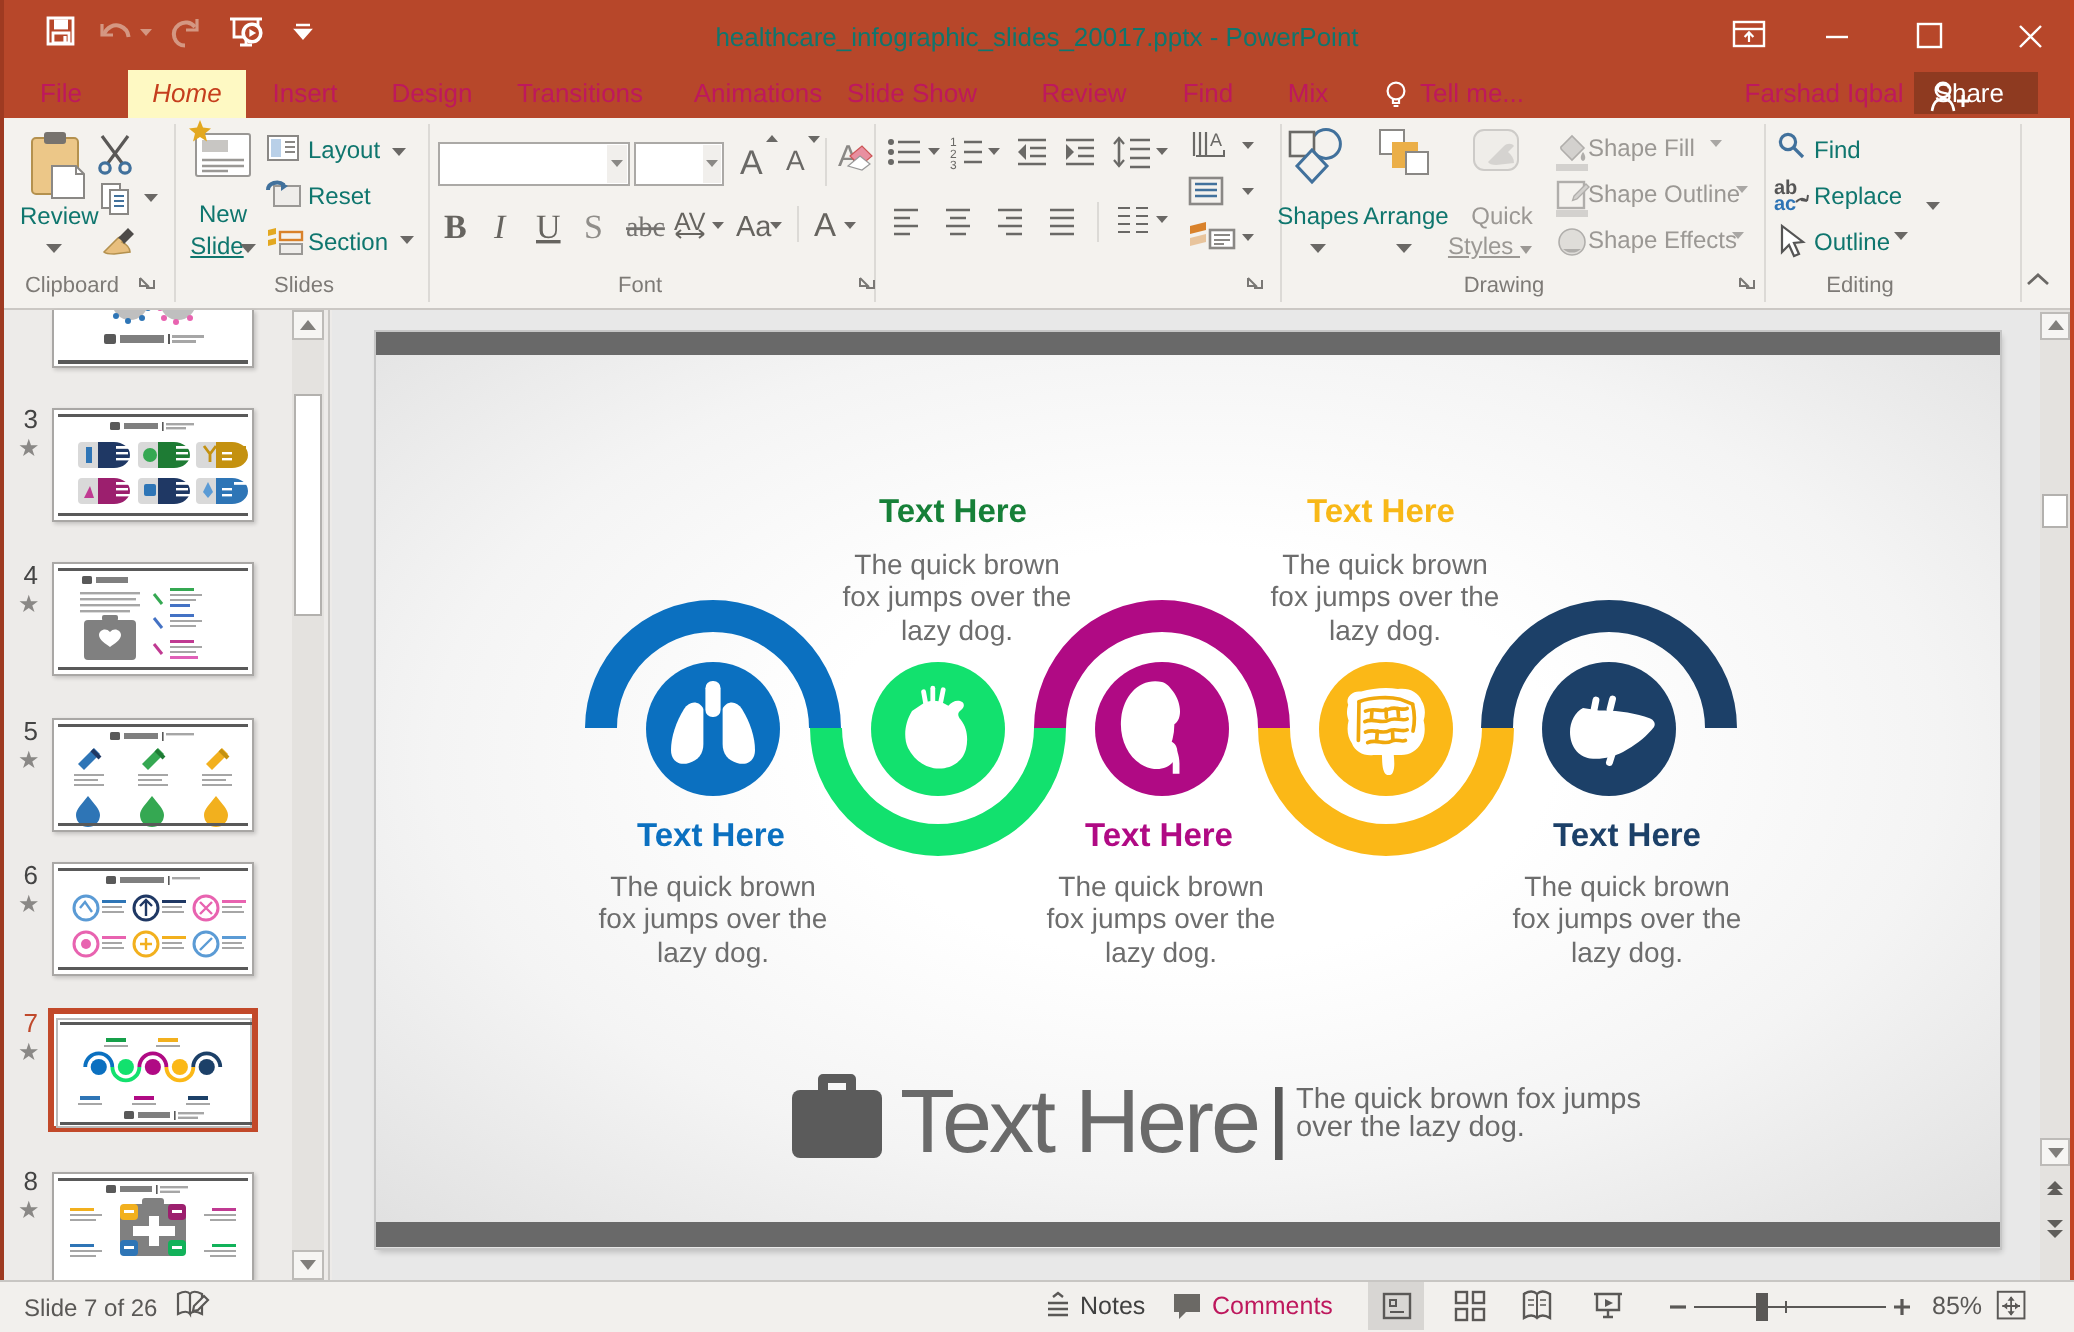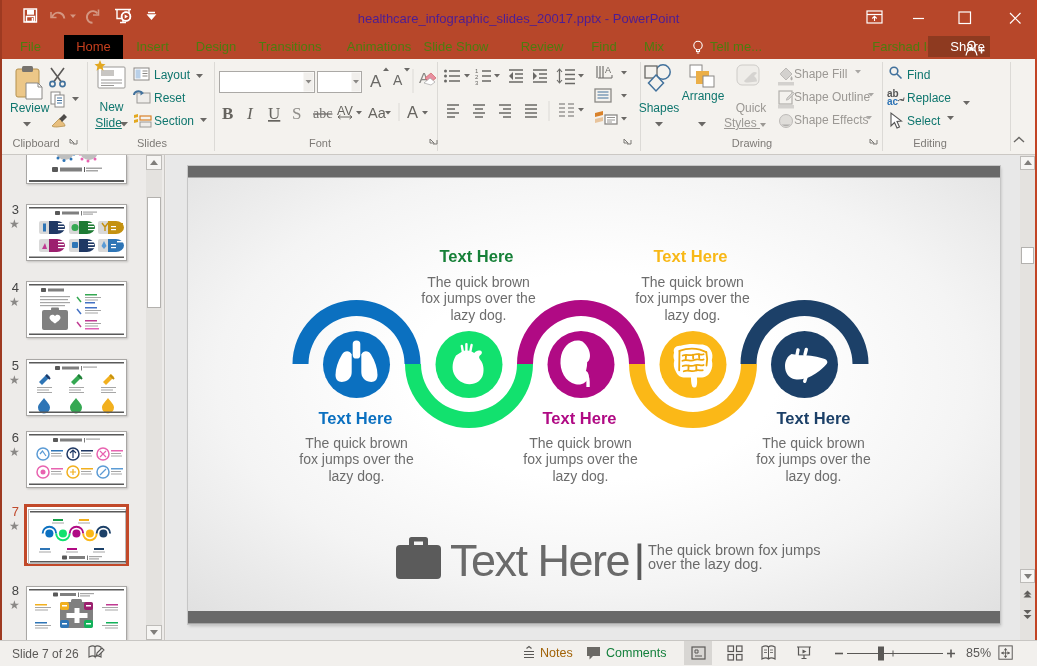--- a/index.html
+++ b/index.html
@@ -5,23 +5,23 @@
   * { margin:0; padding:0; box-sizing:border-box; }
   html,body { width:1037px; height:666px; overflow:hidden; }
   body { font-family:"Liberation Sans", sans-serif; position:relative; background:#E8E8E8; }
   .abs { position:absolute; }
   
   #titlebar { left:0; top:0; width:1037px; height:35px; background:#B7472A; }
   #tabrow   { left:0; top:35px; width:1037px; height:24px; background:#B7472A; }
   #ribbon   { left:0; top:59px; width:1037px; height:96px; background:#F4F2EE; border-bottom:1px solid #CBC8C4; }
   #statusbar{ left:0; top:640px; width:1037px; height:26px; background:#F2F0ED; border-top:1px solid #C8C6C3; }
   .winborder { background:#9E3A21; }
-  .ttxt { color:#4c1d95; font-size:13px; }
-  .tab { position:absolute; top:35px; height:24px; line-height:24px; color:#4d7c0f; font-size:13px; text-align:center; }
-  .tab.active { background:#000000; color:#C53E1D; }
+  .ttxt { color:#0f766e; font-size:13px; }
+  .tab { position:absolute; top:35px; height:24px; line-height:24px; color:#be185d; font-size:13px; text-align:center; }
+  .tab.active { background:#fef9c3; color:#C53E1D;font-style:italic; }
   
   .rlabel { position:absolute; top:137px; font-size:11px; color:#7D7A76; text-align:center; }
   .rsep { position:absolute; top:62px; height:89px; width:1px; background:#DCDAD6; }
   .rtxt { position:absolute; font-size:12px; color:#0f766e; }
   .rtxt.dis { color:#9B9894; }
   .arrow-down { display:inline-block; width:0; height:0; border-left:3px solid transparent; border-right:3px solid transparent; border-top:4px solid #6A6865; }
   
   #panel { left:2px; top:155px; width:164px; height:485px; background:#EDEBE9; }
   .thumb { position:absolute; left:26px; width:101px; background:#fff; border:1px solid #A9A7A5; box-shadow:1px 1px 2px rgba(0,0,0,0.18); }
   .tnum { position:absolute; font-size:13px; color:#444; text-align:right; width:18px; }
@@ -108,21 +108,21 @@
 <div class="tab" style="left:580px;width:48px;">Find</div>
 <div class="tab" style="left:636px;width:36px;">Mix</div>
 <div class="tab" style="left:688px;width:94px;text-align:left;padding-left:22px;">Tell me...</div>
 <svg class="abs" style="left:691px;top:40px;" width="14" height="16" viewBox="0 0 14 16">
   <g stroke="#fff" stroke-width="1.1" fill="none">
     <circle cx="7" cy="5.5" r="4.2"></circle>
     <path d="M5.5 9.5 v2 h3 v-2 M5.8 13 h2.4"></path>
   </g>
 </svg>
 <div class="tab" style="left:862px;width:100px;">Farshad Iqbal</div>
-<div class="abs" style="left:928px;top:36px;width:62px;height:21px;background:#8E3A20;color:#fff;font-size:13px;line-height:21px;text-align:right;padding-right:5px;">Share</div>
+<div class="abs" style="left:957px;top:36px;width:62px;height:21px;background:#8E3A20;color:#fff;font-size:13px;line-height:21px;text-align:right;padding-right:17px;">Share</div>
 
 <div class="rsep" style="left:87px;"></div>
 <div class="rsep" style="left:214px;"></div>
 <div class="rsep" style="left:437px;"></div>
 <div class="rsep" style="left:640px;"></div>
 <div class="rsep" style="left:882px;"></div>
 <div class="rsep" style="left:1010px;"></div>
 
 <div class="rlabel" style="left:4px;width:64px;">Clipboard</div>
 <div class="rlabel" style="left:110px;width:84px;">Slides</div>
@@ -131,29 +131,29 @@
 <div class="rlabel" style="left:712px;width:80px;">Drawing</div>
 <div class="rlabel" style="left:890px;width:80px;">Editing</div>
 
 <div class="rtxt" style="left:10px;top:101px;width:36px;text-align:center;">Review</div>
 <div class="rtxt" style="left:93px;top:100px;width:37px;text-align:center;">New</div>
 <div class="rtxt" style="left:90px;top:116px;width:37px;text-align:center;text-decoration:underline;">Slide</div>
 <div class="rtxt" style="left:154px;top:68px;">Layout</div>
 <div class="rtxt" style="left:154px;top:91px;">Reset</div>
 <div class="rtxt" style="left:154px;top:114px;">Section</div>
 <div class="rtxt" style="left:633px;top:101px;width:52px;text-align:center;">Shapes</div>
-<div class="rtxt" style="left:677px;top:89px;width:52px;text-align:center;">Arrange</div>
+<div class="rtxt" style="left:677px;top:101px;width:52px;text-align:center;">Arrange</div>
 <div class="rtxt dis" style="left:726px;top:101px;width:50px;text-align:center;">Quick</div>
 <div class="rtxt dis" style="left:720px;top:116px;width:50px;text-align:center;text-decoration:underline;">Styles <span class="arrow-down" style="border-top-color:#9B9894;"></span></div>
 <div class="rtxt dis" style="left:794px;top:67px;">Shape Fill</div>
 <div class="rtxt dis" style="left:794px;top:90px;">Shape Outline</div>
 <div class="rtxt dis" style="left:794px;top:113px;">Shape Effects</div>
 <div class="rtxt" style="left:907px;top:68px;">Find</div>
 <div class="rtxt" style="left:907px;top:91px;">Replace</div>
-<div class="rtxt" style="left:907px;top:114px;">Select</div>
+<div class="rtxt" style="left:907px;top:114px;">Outline</div>
 
 <svg class="abs" style="left:0;top:59px;" width="1037" height="96" viewBox="0 0 1037 96">
 
   <g>
     <rect x="16" y="10" width="23" height="28" rx="2" fill="#ECC788" stroke="#B4914E" stroke-width="1"></rect>
     <rect x="22" y="7" width="11" height="6" rx="1.5" fill="#77736E"></rect>
     <path d="M26 24 h12 l4 4 v12 h-16 z" fill="#fff" stroke="#8a8885" stroke-width="1"></path>
     <path d="M38 24 l0 4 4 0" fill="none" stroke="#8a8885" stroke-width="1"></path>
     <path d="M23 63 l4 4.5 4-4.5 z" fill="#6A6865"></path>
 
@@ -797,25 +797,25 @@
     <path d="M11 9 l5-5 2 2 -5 5 -2.5 0.5 z" fill="#F4F2F0"></path>
   </g>
 </svg>
 
 <svg class="abs" style="left:521px;top:645px;" width="18" height="16" viewBox="0 0 18 16">
   <g stroke="#5A5856" stroke-width="1.2" fill="none">
     <path d="M3 12.5 h10 M3 9.5 h10 M3 6.5 h10"></path>
     <path d="M5.5 3.5 l2.5-2 2.5 2"></path>
   </g>
 </svg>
-<div class="abs" style="left:540px;top:646px;font-size:12.5px;color:#a16207;">Notes</div>
+<div class="abs" style="left:540px;top:646px;font-size:12.5px;color:#404040;">Notes</div>
 <svg class="abs" style="left:586px;top:646px;" width="16" height="15" viewBox="0 0 16 15">
   <path d="M1 1 h13 v9 h-7 l-3.5 3.5 v-3.5 h-2.5 z" fill="#6B6965"></path>
 </svg>
-<div class="abs" style="left:606px;top:646px;font-size:12.5px;color:#15803d;">Comments</div>
+<div class="abs" style="left:606px;top:646px;font-size:12.5px;color:#be185d;">Comments</div>
 
 <div class="abs" style="left:684px;top:641px;width:28px;height:24px;background:#D8D6D3;"></div>
 <svg class="abs" style="left:684px;top:641px;" width="330" height="25" viewBox="0 0 330 25">
   <g stroke="#5A5856" stroke-width="1.2" fill="none">
 
     <rect x="8" y="6" width="13" height="12"></rect>
     <path d="M11 9 h3 v3 h-3 z M11 15 h7" stroke-width="1"></path>
 
     <g transform="translate(44,0)">
       <rect x="0" y="5" width="5.5" height="5.5"></rect>

